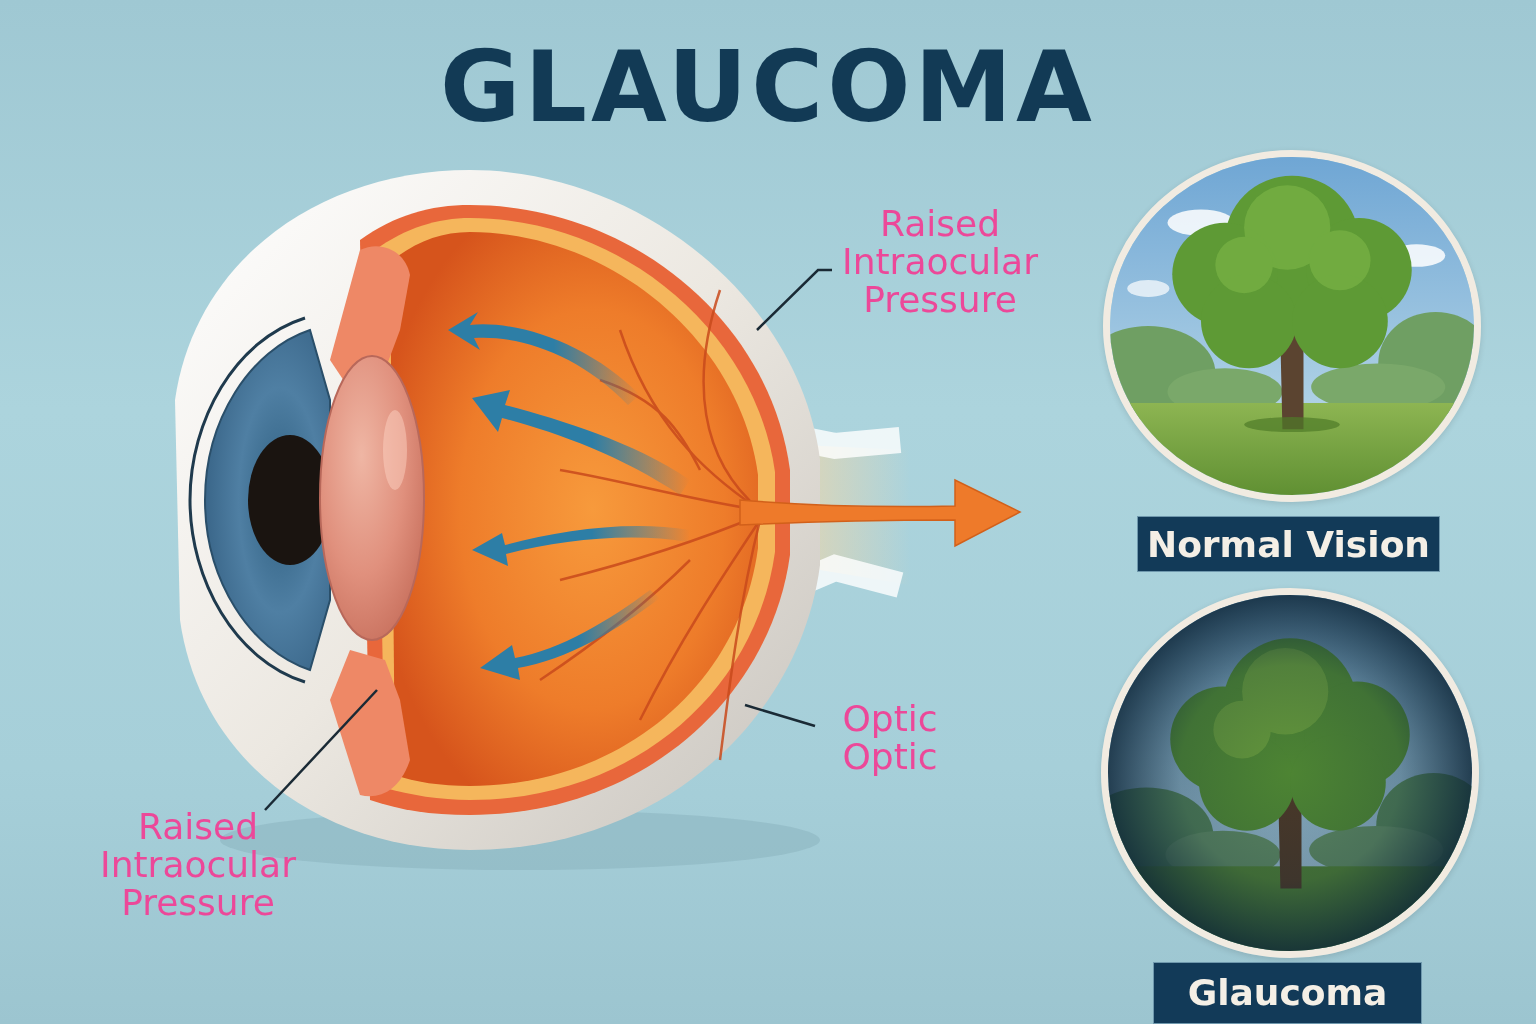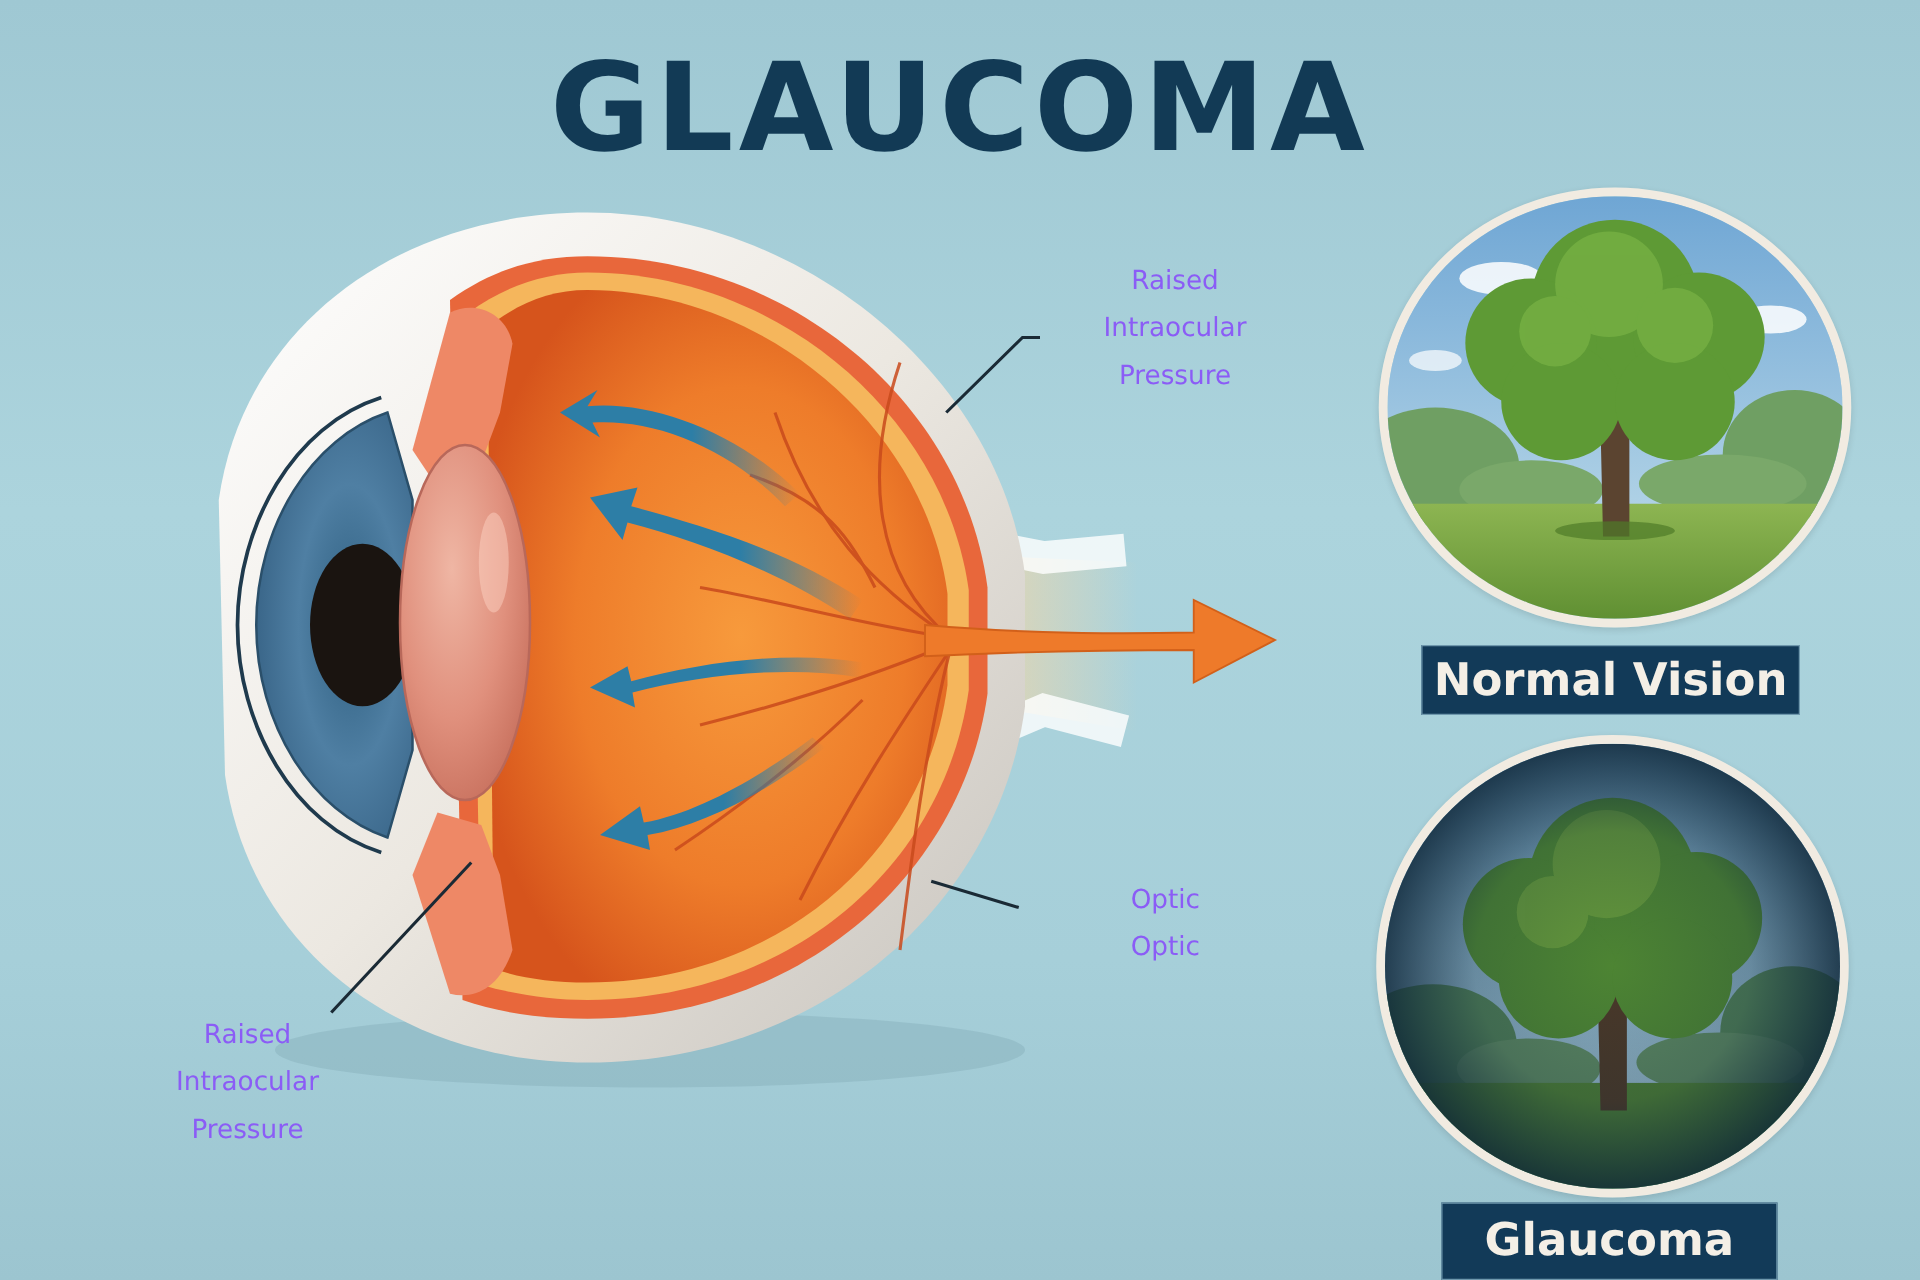--- a/index.html
+++ b/index.html
@@ -15,26 +15,26 @@
     text-align: center;
     font-family: "DejaVu Sans", sans-serif;
     font-weight: 700; font-size: 98px; letter-spacing: 4px;
     color: #123a55;
     line-height: 1;
   }
   .eye-svg { position: absolute; left: 0; top: 0; width: 1536px; height: 1024px; }
   .label {
     position: absolute;
     font-family: "DejaVu Sans", sans-serif;
-    font-size: 21px; line-height: 38px;
-    color: #8b5cf6; text-align: center;
+    font-size: 36px; line-height: 38px;
+    color: #ec4899; text-align: center;
   }
   .label span { display: block; }
   .label-top { left: 830px; top: 205px; width: 220px; }
-  .label-optic { left: 820px; top: 700px; width: 140px; text-align: right; }
+  .label-optic { left: 820px; top: 700px; width: 140px; text-align: center; }
   .label-bottom { left: 78px; top: 808px; width: 240px; }
   .vision-circle {
     position: absolute; border-radius: 50%;
     border: 7px solid #f1ebe1; overflow: hidden;
     box-shadow: 0 2px 6px rgba(0,0,0,0.12);
   }
   .vision-circle svg { width: 100%; height: 100%; display: block; }
   .circle-normal { left: 1103px; top: 150px; width: 378px; height: 352px; }
   .circle-glaucoma { left: 1101px; top: 588px; width: 378px; height: 370px; }
   .caption {

